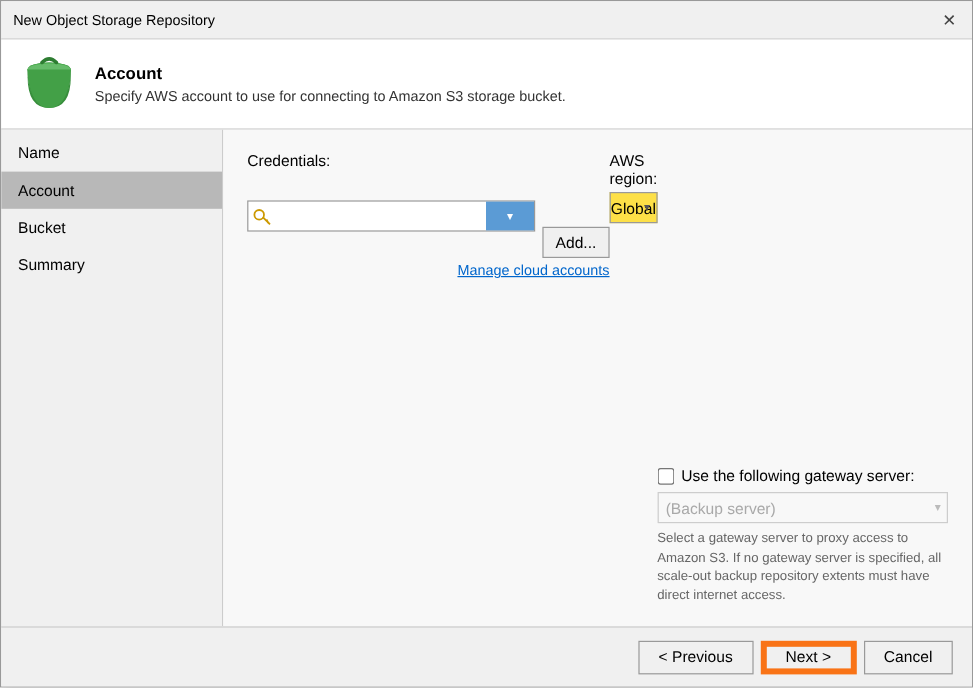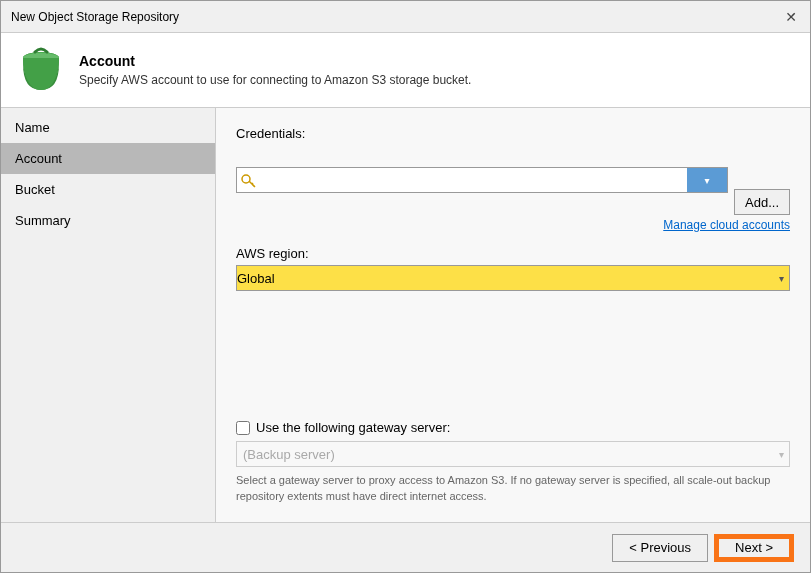--- a/index.html
+++ b/index.html
@@ -82,21 +82,21 @@
       color: #333;
     }
 
     .dialog-body {
       display: flex;
       flex: 1;
       overflow: hidden;
     }
 
     .sidebar {
-      width: 215px;
+      width: 185px;
       background: #f0f0f0;
       border-right: 1px solid #ccc;
       padding-top: 4px;
     }
 
     .sidebar-item {
       padding: 8px 14px;
       cursor: pointer;
       color: #000;
       font-size: 13px;
@@ -104,21 +104,21 @@
 
     .sidebar-item.active {
       background: #b8b8b8;
     }
 
     .main-content {
       flex: 1;
       padding: 18px 20px;
       background: #f8f8f8;
       display: flex;
-      flex-direction: column;
+      flex-direction: row;
     }
 
     .form-group {
       margin-bottom: 14px;
     }
 
     .form-label {
       display: block;
       margin-bottom: 4px;
       font-size: 13px;
@@ -389,15 +389,16 @@
         </div>
         <p class="gateway-hint">Select a gateway server to proxy access to Amazon S3. If no gateway server is specified, all scale-out backup repository extents must have direct internet access.</p>
       </div>
 
     </div>
   </div>
 
   <div class="dialog-footer">
     <button class="footer-btn">&lt; Previous</button>
     <button class="footer-btn primary">Next &gt;</button>
+    <button class="footer-btn">Cancel</button>
   </div>
 
 </div>
 
 </body></html>

